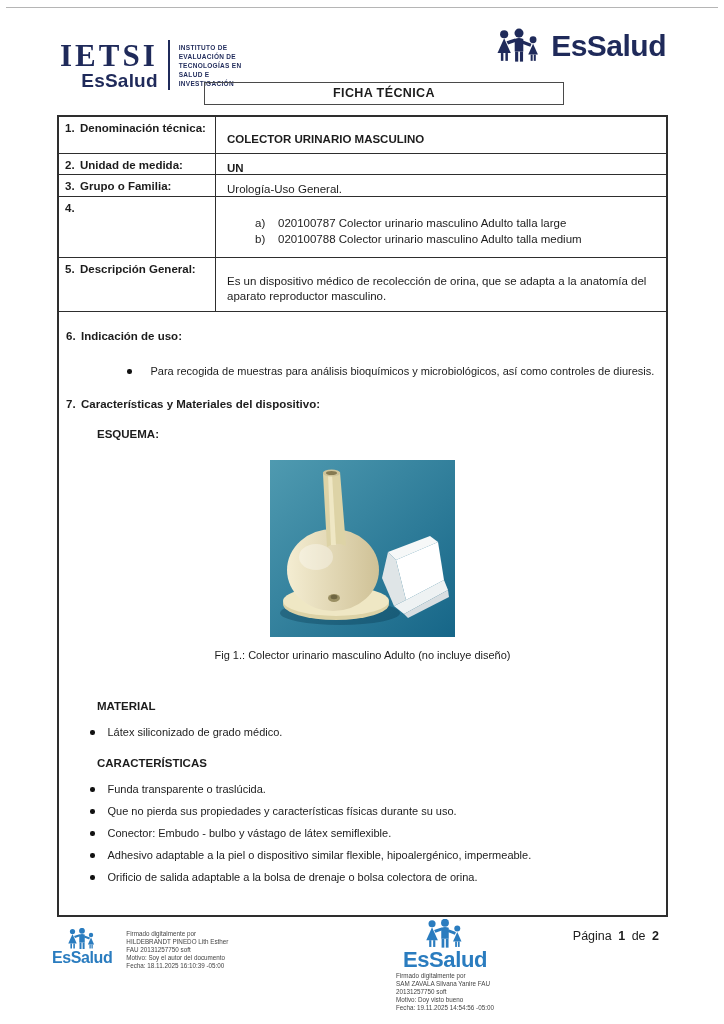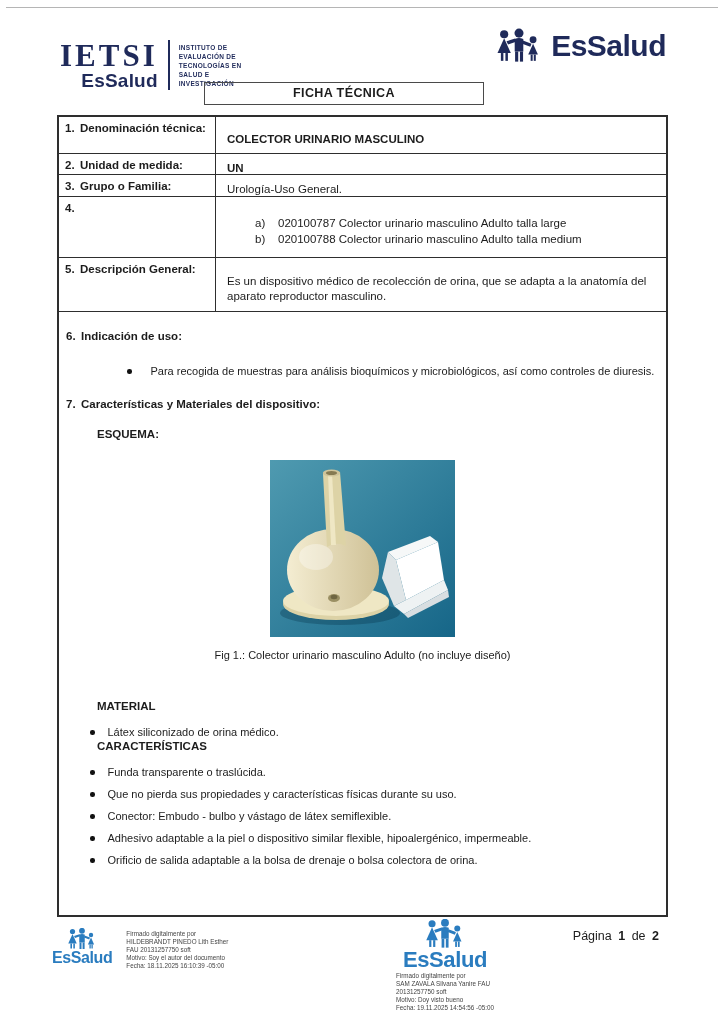--- a/index.html
+++ b/index.html
@@ -13,21 +13,21 @@
   .ietsi-stack { display:flex; flex-direction:column; align-items:flex-end; }
   .ietsi-word { font-family:"Liberation Serif", serif; font-weight:bold; font-size:31px; letter-spacing:3px; line-height:30px; }
   .ietsi-sub { font-size:19px; font-weight:bold; letter-spacing:.2px; line-height:19px; margin-top:0px; }
   .ietsi-divider { width:2px; height:50px; background:#1f2a5a; margin:0 9px 0 10px; }
   .ietsi-tagline { font-size:6.5px; font-weight:bold; line-height:9px; letter-spacing:.3px; }
   .essalud-logo { position:absolute; right:58px; top:28px; display:flex; align-items:center; color:#1f2a5a; }
   .essalud-logo svg { width:50px; height:36px; }
   .essalud-word { font-size:30px; font-weight:bold; letter-spacing:-.5px; margin-left:7px; }
 
   
-  .ficha-box { position:absolute; left:204px; top:82px; width:280px; height:23px; border:1px solid #4a4a4a;
+  .ficha-box { position:absolute; left:204px; top:82px; width:360px; height:23px; border:1px solid #4a4a4a;
                text-align:center; line-height:21px; font-size:12.5px; font-weight:bold; letter-spacing:.4px; }
 
   
   .doc-box { position:absolute; left:57px; top:115px; width:611px; height:802px; border:2px solid #2e2e2e; }
   .trow { display:flex; border-bottom:1px solid #2e2e2e; }
   .tcell-label { width:157px; border-right:1px solid #2e2e2e; padding:4px 4px 4px 6px; font-weight:bold; font-size:11.5px; line-height:14px; display:flex; }
   .tcell-label .num { width:15px; flex:none; }
   .tcell-value { flex:1; padding:12px 8px 4px 11px; font-size:11.5px; line-height:15px; display:flex; flex-direction:column; justify-content:center; }
   .r1 { height:37px; } .r2 { height:21px; } .r3 { height:22px; } .r4 { height:61px; } .r5 { height:54px; }
   .bold { font-weight:bold; }
@@ -46,21 +46,21 @@
   .bullet-l1 .btxt { margin-left:19px; white-space:nowrap; }
   .bullet-l2 { margin-left:31px; }
   .bullet-l2 .btxt { margin-left:13px; }
   .sub-heading { font-weight:bold; font-size:11.5px; line-height:14px; margin-left:38px; }
   .esquema { margin-top:16px; }
   .photo-wrap { width:185px; height:177px; margin:19px auto 0 auto; }
   .photo-wrap svg { width:185px; height:177px; display:block; }
   .fig-caption { margin-top:12px; text-align:center; font-size:11px; line-height:13px; }
   .material-h { margin-top:37px; }
   .material-b { margin-top:12px; }
-  .caract-h { }
+  .caract-h { margin-top:17px; }
   .caract-list { margin-top:12px; }
   .caract-list .bullet { margin-bottom:8px; }
 
   
   .footer-sig { position:absolute; display:flex; color:#2a7cbf; }
   .sig-left { left:52px; top:928px; }
   .sig-logo { display:flex; flex-direction:column; align-items:center; }
   .sig-logo svg { width:34px; height:22px; }
   .sig-brand { font-size:16px; font-weight:bold; letter-spacing:-.4px; line-height:16px; }
   .sig-text { font-size:6.3px; line-height:8px; color:#444; margin-left:14px; margin-top:2px; }
@@ -224,21 +224,21 @@
           <polygon points="134,154 178,130 179,137 138,158" fill="#d8dee1"></polygon>
         </svg>
       </div>
 
       <div class="fig-caption">Fig 1.: Colector urinario masculino Adulto (no incluye diseño)</div>
 
       <div class="sub-heading material-h">MATERIAL</div>
 
       <div class="bullet bullet-l2 material-b">
         <span class="dot"></span>
-        <span class="btxt">Látex siliconizado de orina médico.</span>
+        <span class="btxt">Látex siliconizado de grado médico.</span>
       </div>
 
       <div class="sub-heading caract-h">CARACTERÍSTICAS</div>
 
       <div class="caract-list">
         <div class="bullet bullet-l2">
           <span class="dot"></span>
           <span class="btxt">Funda transparente o traslúcida.</span>
         </div>
         <div class="bullet bullet-l2">

